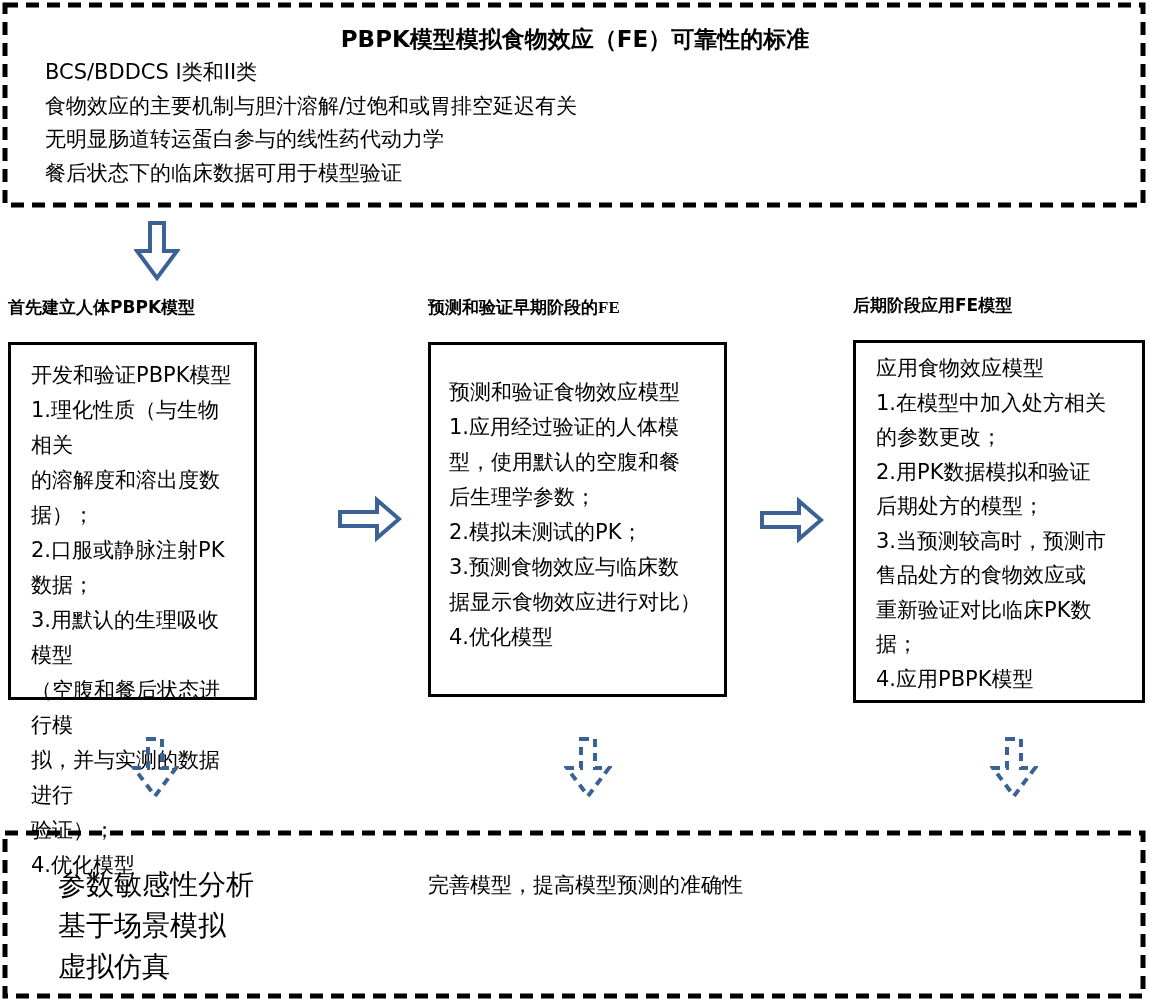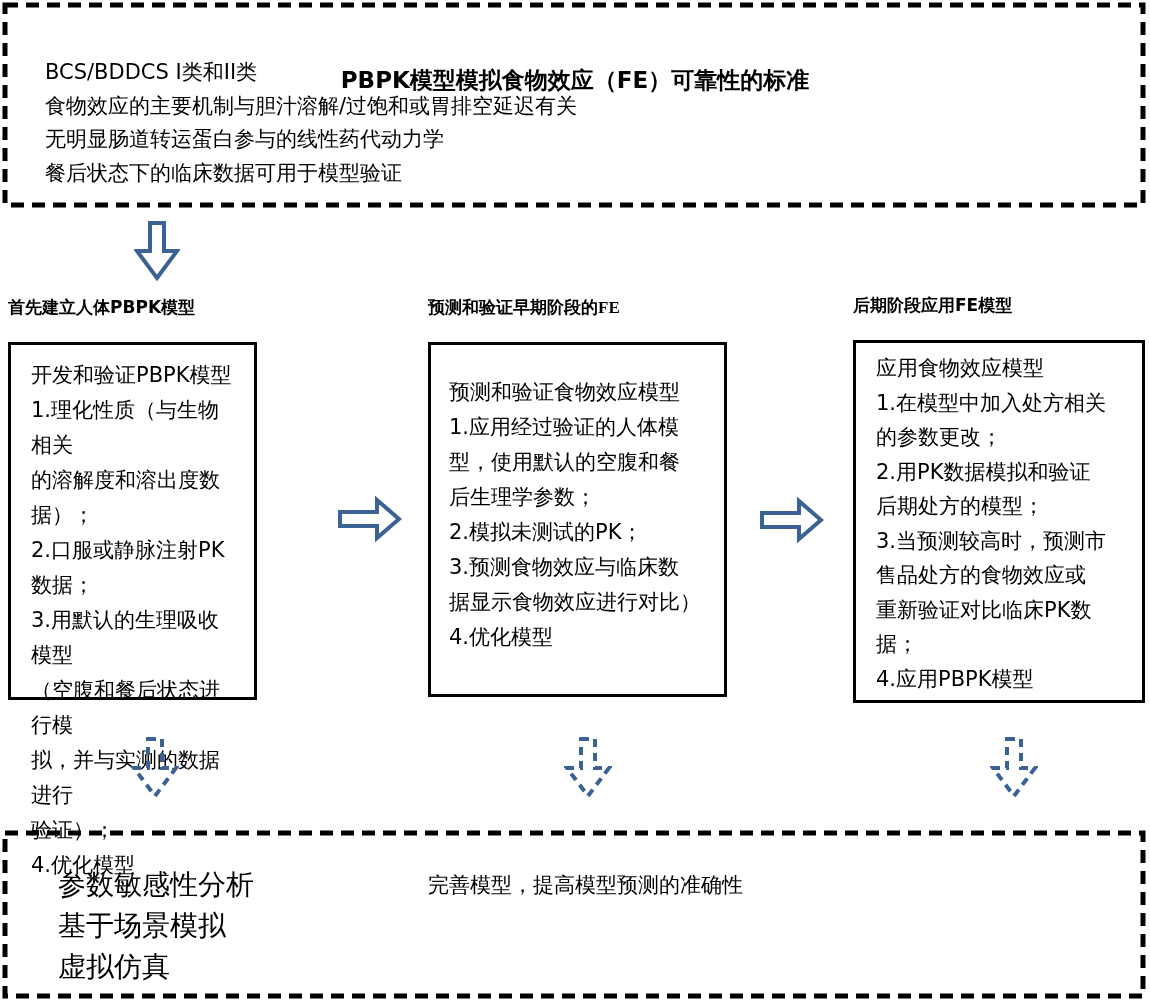--- a/index.html
+++ b/index.html
@@ -8,21 +8,21 @@
     font-family:"DejaVu Sans","Liberation Sans",sans-serif;color:#000;
     overflow:hidden;
   }
   .abs{position:absolute;}
   .preline{white-space:pre-line;}
   .solid-box{
     position:absolute;border:3px solid #000;background:#fff;box-sizing:border-box;
   }
   .criteria-title{
     position:absolute;left:0;top:24px;width:1150px;text-align:center;
-    font-size:23px;font-weight:bold;margin-top:41px;
+    font-size:23px;font-weight:bold;
   }
   .criteria-items{
     position:absolute;left:45px;top:56px;font-size:21px;line-height:33.5px;
   }
   .col-header{
     position:absolute;font-size:17px;font-weight:bold;text-align:left;
   }
   .box-body{font-size:21px;line-height:35px;}
   .refine-items{
     position:absolute;left:58px;top:864px;font-size:28px;line-height:41px;

